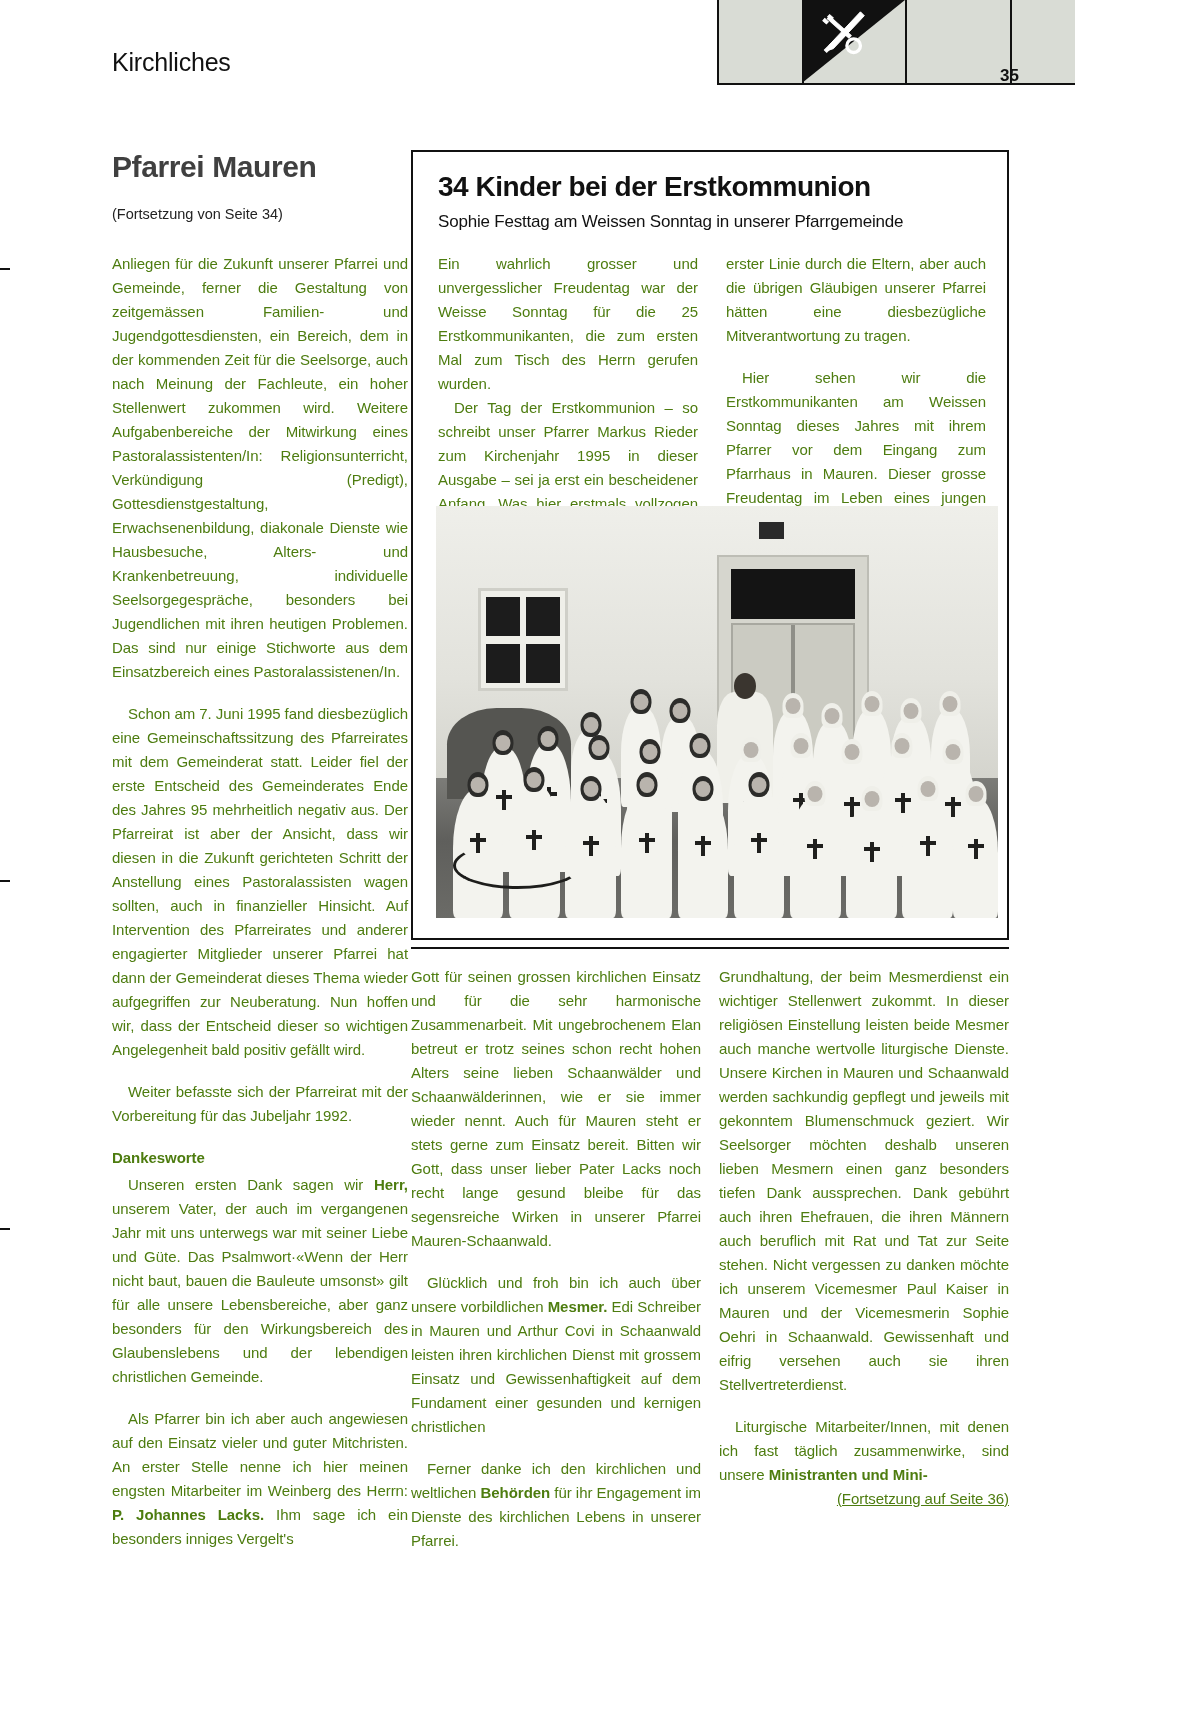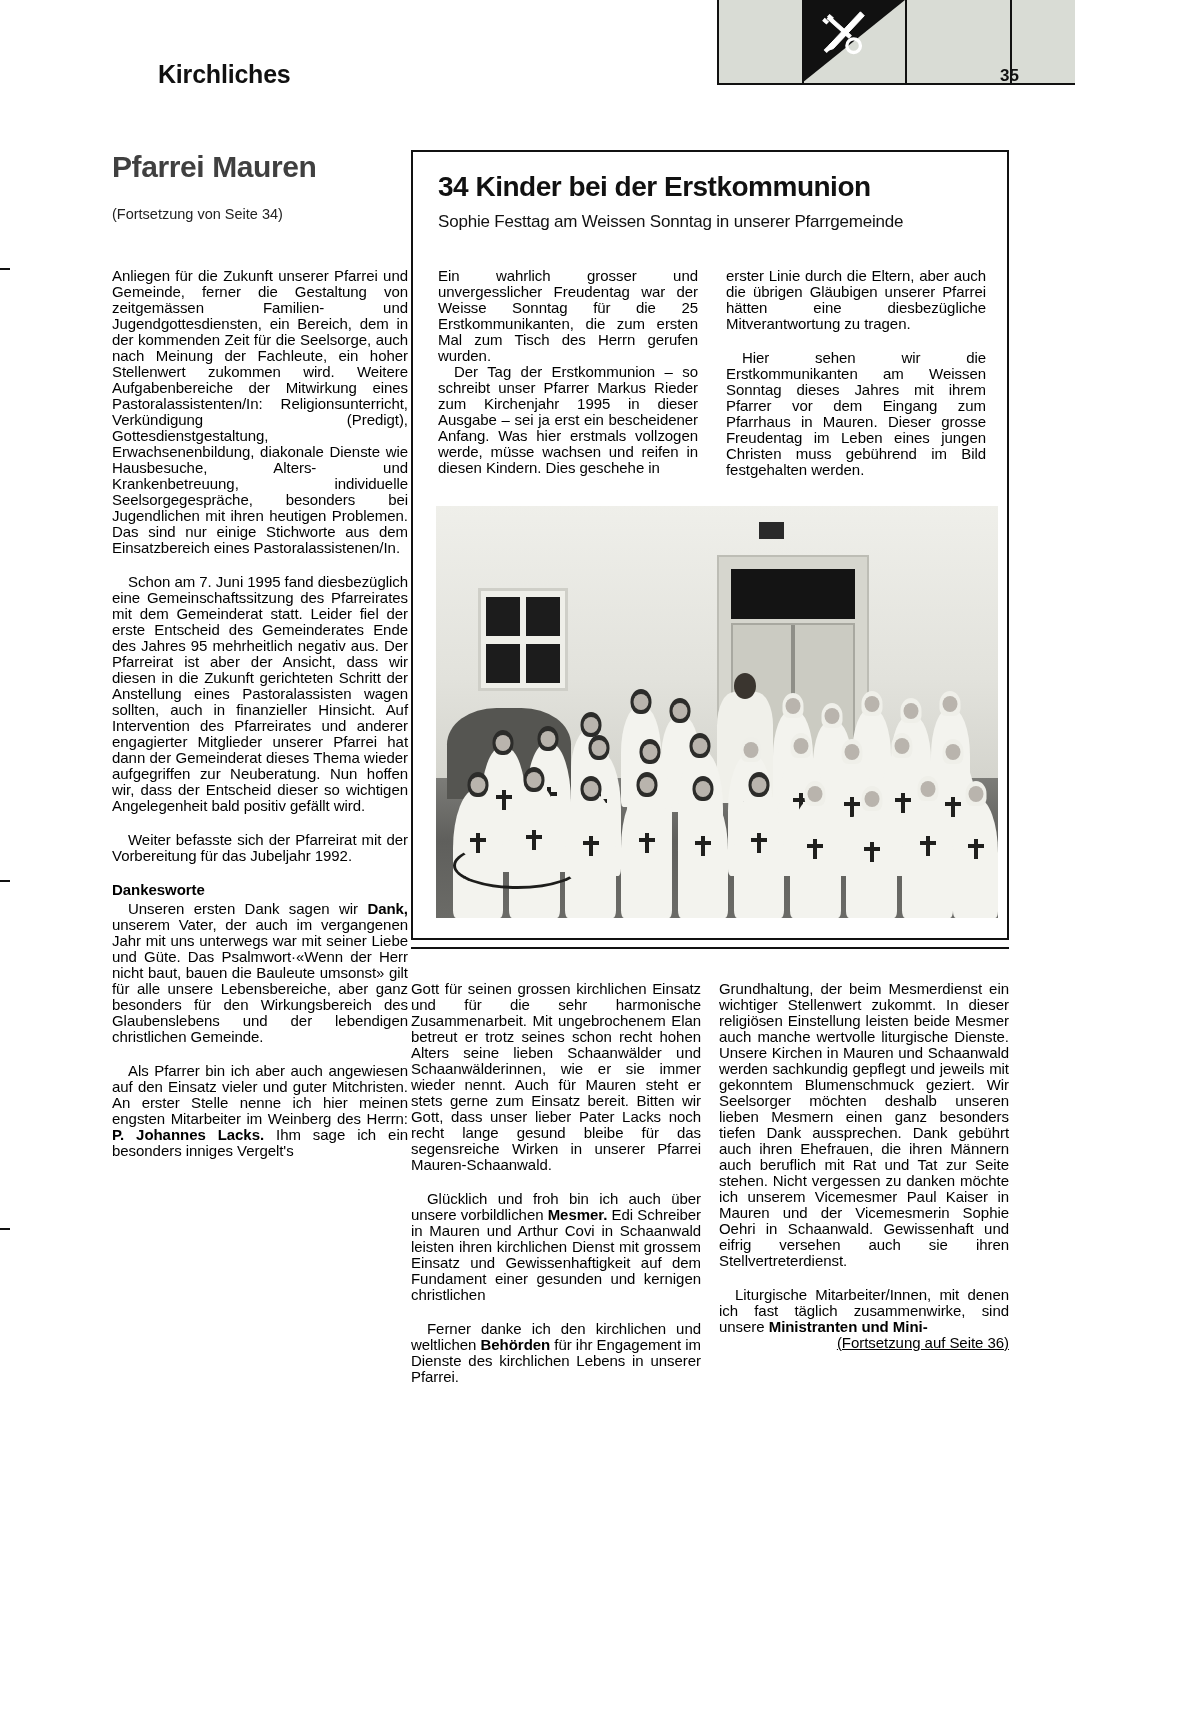--- a/index.html
+++ b/index.html
@@ -23,26 +23,25 @@
   .masthead {
     position: absolute;
     left: 0;
     top: 0;
     width: 1200px;
     height: 112px;
   }
   .masthead-title {
     position: absolute;
     left: 112px;
-    top: 60px;
+    top: 48px;
     font-size: 25px;
-    font-weight: bold;
+    font-weight: normal;
     letter-spacing: -0.2px;
     color: #111;
-    margin-left: 46px;
   }
   .emblem-strip {
     position: absolute;
     left: 717px;
     top: 0px;
     width: 358px;
     height: 83px;
     background: #d9dcd5;
     border-bottom: 2.5px solid #111;
   }
@@ -252,25 +251,24 @@
   }
   .ph-cable {
     position: absolute; left: 3%; bottom: 7%; width: 22%; height: 10%;
     border: 3px solid #1d1d1b; border-radius: 50%;
     border-top-color: transparent; border-right-color: transparent;
   }
 
   
   .bodytext {
     font-size: 15px;
-    line-height: 16px;
+    line-height: 24px;
     text-align: justify;
-    color: #000000;
+    color: #4d7c0f;
     letter-spacing: -0.05px;
-    margin-top: 16px;
   }
   .bodytext p {
     margin: 0 0 0 0;
     text-indent: 16px;
   }
   .bodytext p.noindent { text-indent: 0; }
   .bodytext p.gap { margin-top: 18px; }
   .bodytext h3 {
     font-size: 15px;
     font-weight: bold;
@@ -355,21 +353,21 @@
   <div class="left-col-title">
     <h1 class="headline-left">Pfarrei Mauren</h1>
     <p class="contd-note">(Fortsetzung von Seite 34)</p>
   </div>
 
   <div class="col-left-body bodytext">
     <p class="noindent">Anliegen für die Zukunft unserer Pfarrei und Gemeinde, ferner die Gestaltung von zeitgemässen Familien- und Jugendgottesdiensten, ein Bereich, dem in der kommenden Zeit für die Seelsorge, auch nach Meinung der Fachleute, ein hoher Stellenwert zukommen wird. Weitere Aufgabenbereiche der Mitwirkung eines Pastoralassistenten/In: Religionsunterricht, Verkündigung (Predigt), Gottesdienstgestaltung, Erwachsenenbildung, diakonale Dienste wie Hausbesuche, Alters- und Krankenbetreuung, individuelle Seelsorgegespräche, besonders bei Jugendlichen mit ihren heutigen Problemen. Das sind nur einige Stichworte aus dem Einsatzbereich eines Pastoralassistenen/In.</p>
     <p class="gap">Schon am 7. Juni 1995 fand diesbezüglich eine Gemeinschaftssitzung des Pfarreirates mit dem Gemeinderat statt. Leider fiel der erste Entscheid des Gemeinderates Ende des Jahres 95 mehrheitlich negativ aus. Der Pfarreirat ist aber der Ansicht, dass wir diesen in die Zukunft gerichteten Schritt der Anstellung eines Pastoralassisten wagen sollten, auch in finanzieller Hinsicht. Auf Intervention des Pfarreirates und anderer engagierter Mitglieder unserer Pfarrei hat dann der Gemeinderat dieses Thema wieder aufgegriffen zur Neuberatung. Nun hoffen wir, dass der Entscheid dieser so wichtigen Angelegenheit bald positiv gefällt wird.</p>
     <p class="gap">Weiter befasste sich der Pfarreirat mit der Vorbereitung für das Jubeljahr 1992.</p>
     <h3>Dankesworte</h3>
-    <p>Unseren ersten Dank sagen wir <b>Dank,</b> unserem Vater, der auch im vergangenen Jahr mit uns unterwegs war mit seiner Liebe und Güte. Das Psalmwort·«Wenn der Herr nicht baut, bauen die Bauleute umsonst» gilt für alle unsere Lebensbereiche, aber ganz besonders für den Wirkungsbereich des Glaubenslebens und der lebendigen christlichen Gemeinde.</p>
+    <p>Unseren ersten Dank sagen wir <b>Herr,</b> unserem Vater, der auch im vergangenen Jahr mit uns unterwegs war mit seiner Liebe und Güte. Das Psalmwort·«Wenn der Herr nicht baut, bauen die Bauleute umsonst» gilt für alle unsere Lebensbereiche, aber ganz besonders für den Wirkungsbereich des Glaubenslebens und der lebendigen christlichen Gemeinde.</p>
     <p class="gap">Als Pfarrer bin ich aber auch angewiesen auf den Einsatz vieler und guter Mitchristen. An erster Stelle nenne ich hier meinen engsten Mitarbeiter im Weinberg des Herrn: <b>P. Johannes Lacks.</b> Ihm sage ich ein besonders inniges Vergelt's</p>
   </div>
 
   <div class="feature-box">
     <div class="feature-inner">
       <h2 class="headline-feature">34 Kinder bei der Erstkommunion</h2>
       <div class="subhead-feature">Sophie Festtag am Weissen Sonntag in unserer Pfarrgemeinde</div>
     </div>
 
     <div class="feature-cols">

